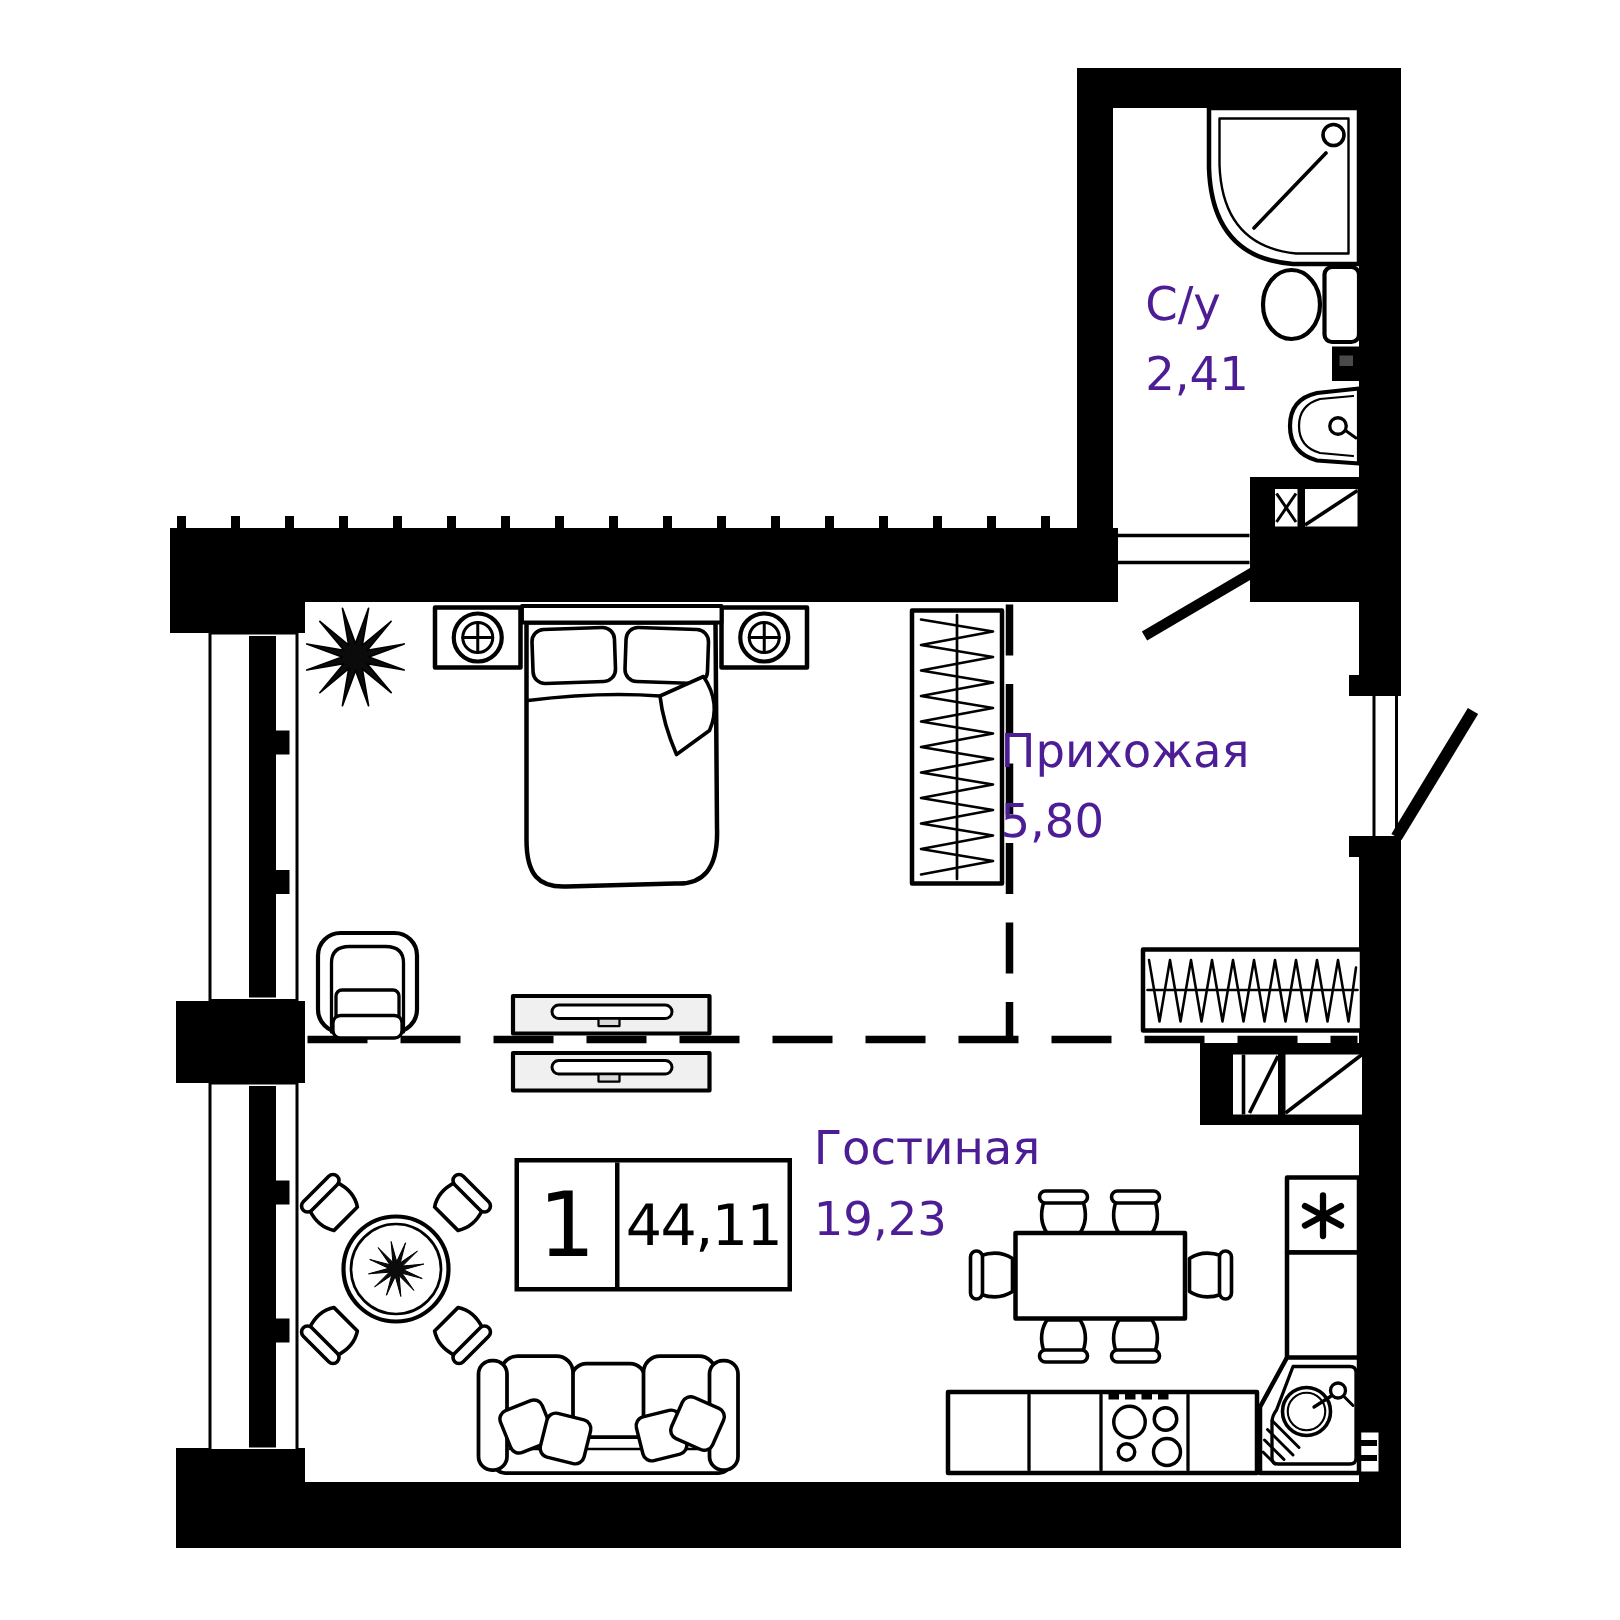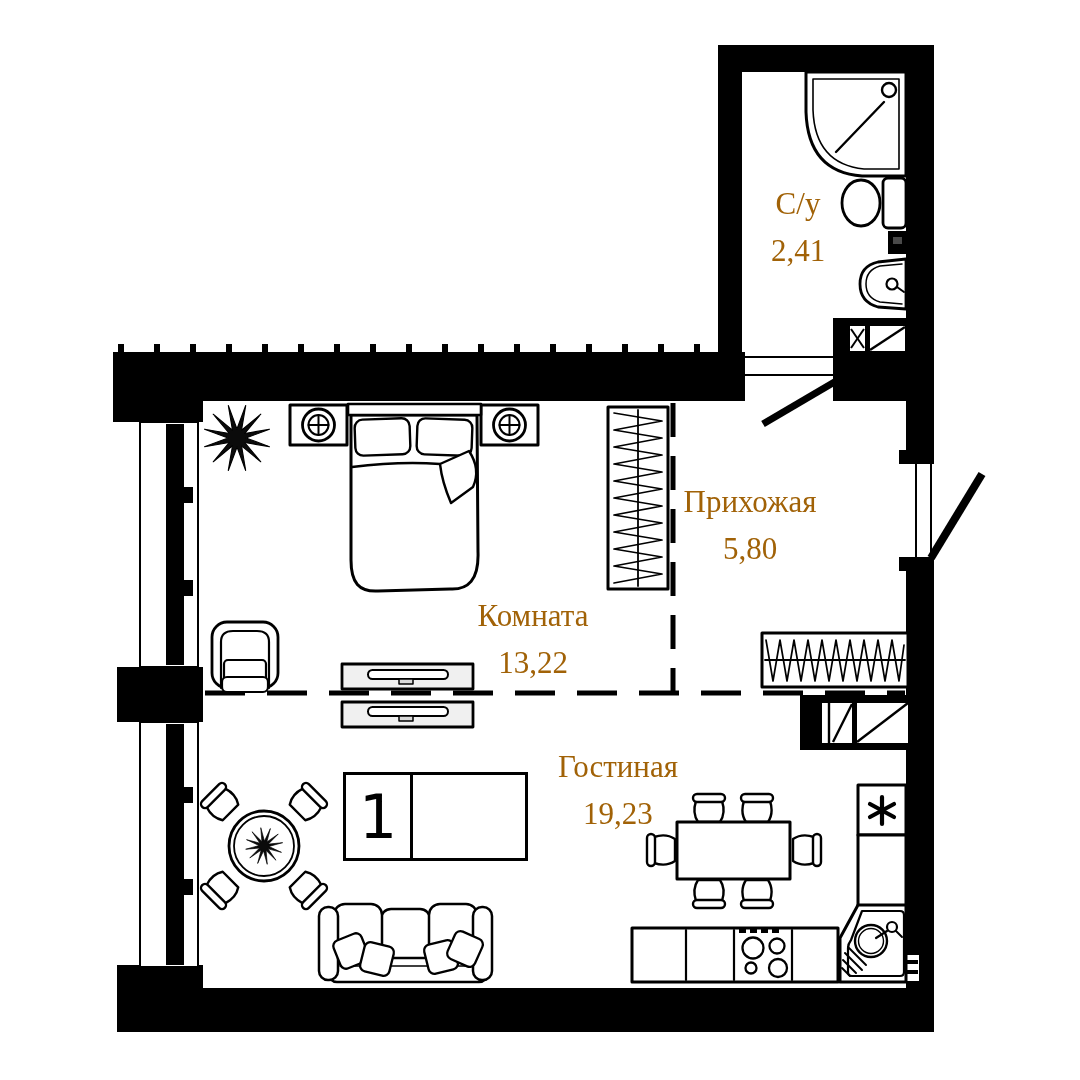--- a/index.html
+++ b/index.html
@@ -1,21 +1,21 @@
 <!DOCTYPE html>
 <html><head>
 <meta charset="utf-8">
 <style>
   html,body{margin:0;padding:0;background:#ffffff;}
   #canvas{
     position:relative;width:1080px;height:1080px;background:#ffffff;
     font-family:"DejaVu Sans","Liberation Sans",sans-serif;overflow:hidden;
   }
   #plan-svg{position:absolute;left:0;top:0;}
-  .room-label{position:absolute;transform:translate(-50%,-50%);text-align:center;color:#a16207;font-family:Liberation Serif, serif;}
+  .room-label{position:absolute;transform:translate(-50%,-50%);color:#4c1d95;}
   .room-name,.room-area{font-size:31px;line-height:47px;white-space:nowrap;}
   #badge{
     position:absolute;left:343px;top:772px;width:185px;height:89px;
     background:#fff;border:3.5px solid #000;box-sizing:border-box;display:flex;
   }
   .badge-left{
     width:64px;display:flex;align-items:center;justify-content:center;
     font-size:60px;border-right:3.5px solid #000;color:#000;
   }
   .badge-right{
@@ -257,26 +257,23 @@
 </svg>
 
 <div class="room-label" style="left:798px;top:227px;">
   <div class="room-name">С/у</div>
   <div class="room-area">2,41</div>
 </div>
 <div class="room-label" style="left:750px;top:525px;">
   <div class="room-name">Прихожая</div>
   <div class="room-area">5,80</div>
 </div>
-<div class="room-label" style="left:533px;top:639px;">
-  <div class="room-name">Комната</div>
-  <div class="room-area">13,22</div>
-</div>
 <div class="room-label" style="left:618px;top:766px;margin-top:24px;">
   <div class="room-name">Гостиная</div>
   <div class="room-area">19,23</div>
 </div>
 
 <div id="badge">
   <div class="badge-left">1</div>
+  <div class="badge-right">44,11</div>
 </div>
 
 </div>
 
 </body></html>

